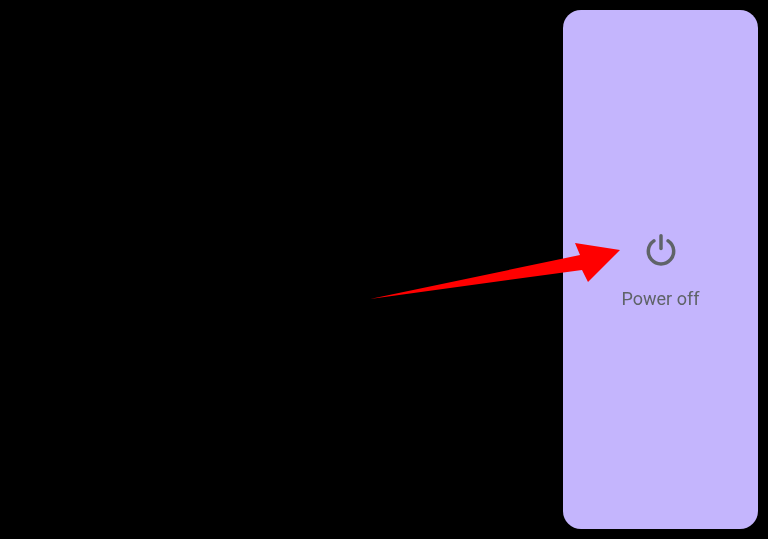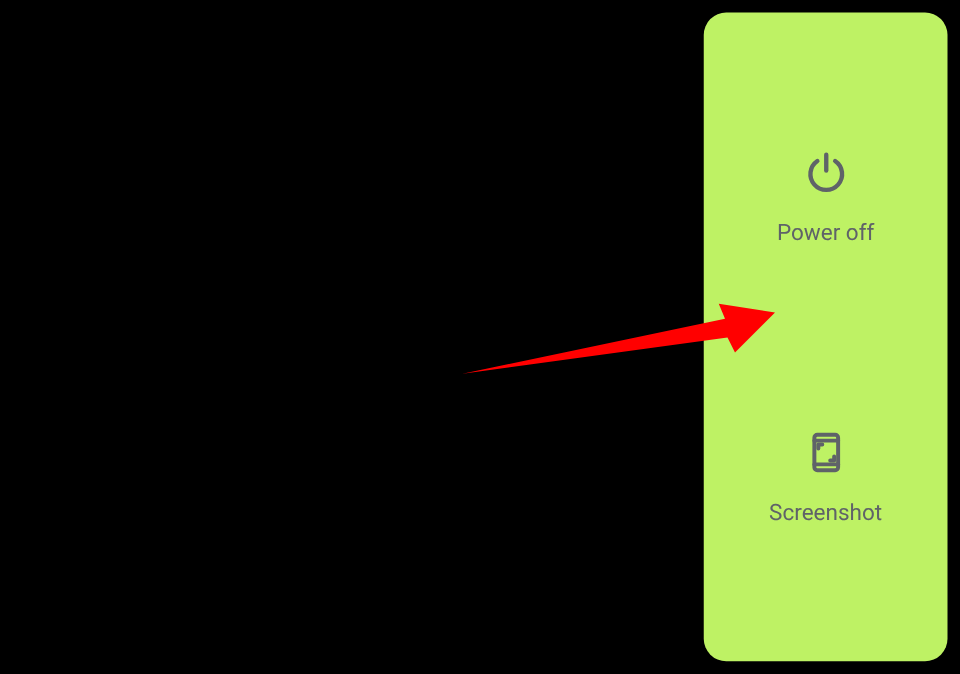--- a/index.html
+++ b/index.html
@@ -14,21 +14,21 @@
       position: relative;
       font-family: Roboto, -apple-system, BlinkMacSystemFont, "Segoe UI", Arial, sans-serif;
       overflow: hidden;
     }
     .power-menu {
       position: absolute;
       right: 10px;
       top: 10px;
       width: 195px;
       height: 519px;
-      background: #bef264;
+      background: #c4b5fd;
       border-radius: 18px;
       display: flex;
       flex-direction: column;
       justify-content: space-around;
       padding: 35px 12px;
     }
     .menu-item {
       display: flex;
       flex-direction: column;
       align-items: center;
@@ -69,30 +69,18 @@
     <span class="icon">
       <svg viewBox="0 0 24 24" fill="none" stroke="#5f6368" stroke-width="2.2" stroke-linecap="round">
         <line x1="12" y1="3" x2="12" y2="11"></line>
         <path d="M7.5 6.2 A 8 8 0 1 0 16.5 6.2"></path>
       </svg>
     </span>
     <span class="label">Power off</span>
   </div>
 
 
-  <div class="menu-item">
-    <span class="icon">
-      <svg viewBox="0 0 24 24" fill="none" stroke="#5f6368" stroke-width="2" stroke-linecap="round" stroke-linejoin="round">
-        <rect x="6" y="3" width="12" height="18" rx="1.5"></rect>
-        <line x1="6" y1="6" x2="18" y2="6"></line>
-        <line x1="6" y1="18" x2="18" y2="18"></line>
-        <path d="M8 8 L8 10 M8 8 L10 8"></path>
-        <path d="M16 16 L16 14 M16 16 L14 16"></path>
-      </svg>
-    </span>
-    <span class="label">Screenshot</span>
-  </div>
 
 </div>
 
 <svg class="arrow-overlay" viewBox="0 0 250 75">
   <polygon points="0,69 210,25 205,13 250,20 218,52 212,40" fill="#ff0000"></polygon>
 </svg>
 
 </body></html>

